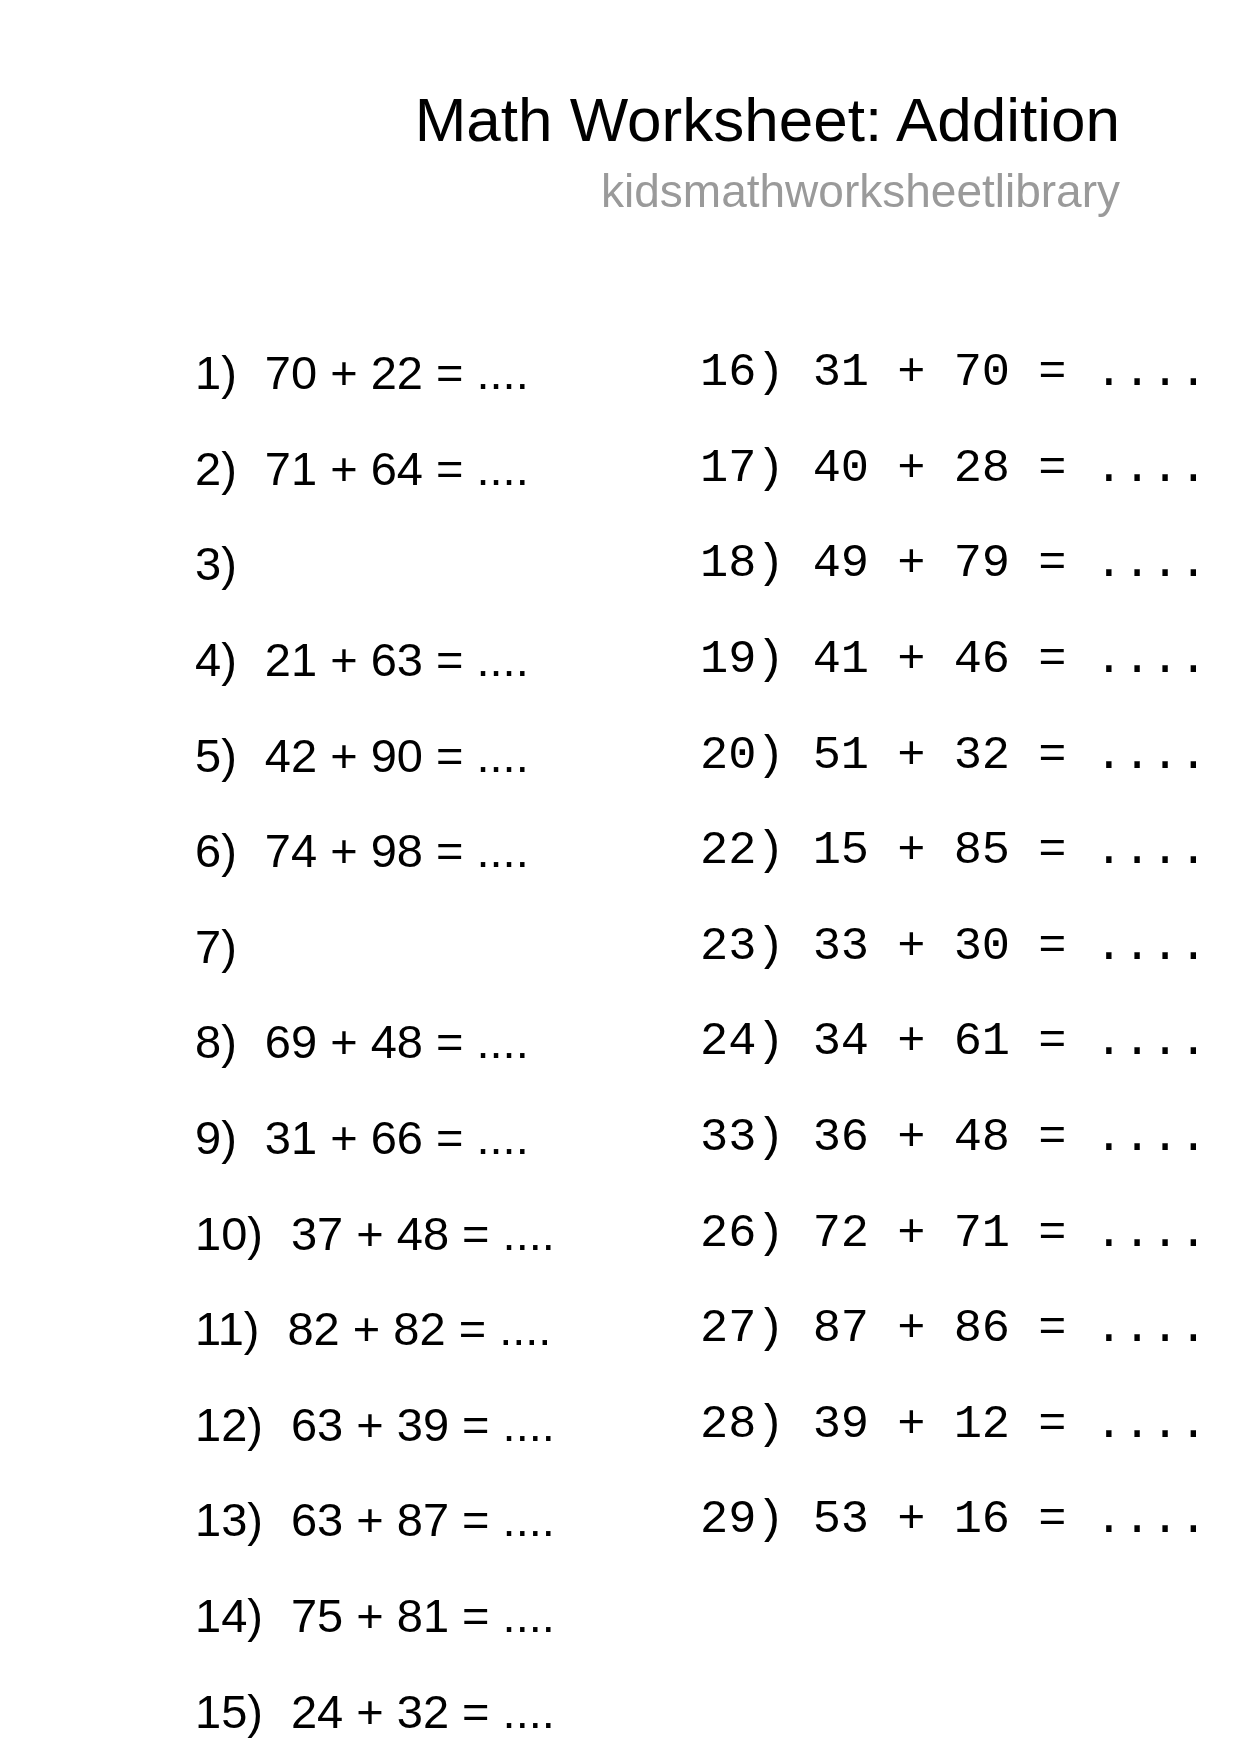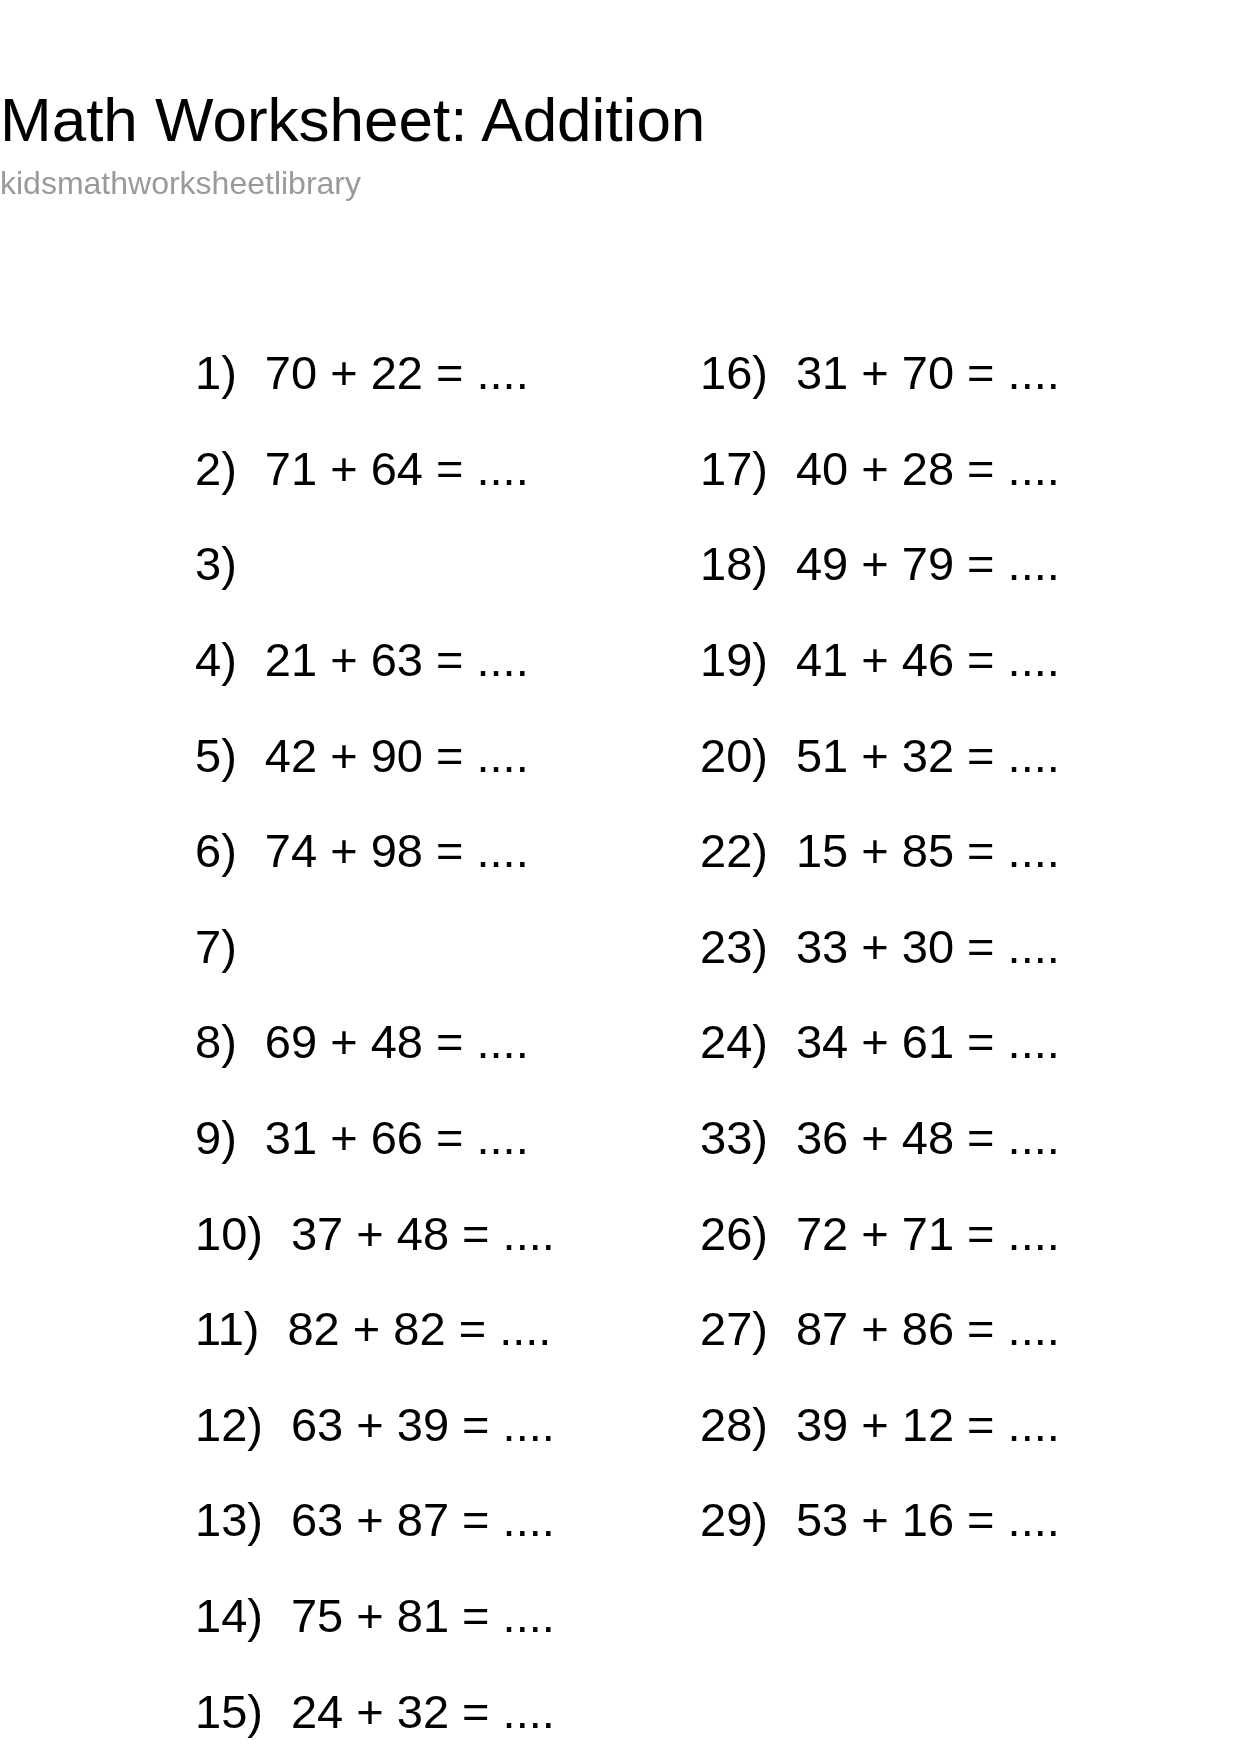--- a/index.html
+++ b/index.html
@@ -11,41 +11,42 @@
     font-family: "Liberation Sans", sans-serif;
     color: #000000;
     position: relative;
     overflow: hidden;
   }
   .header {
     position: absolute;
     top: 86px;
     left: 0;
     width: 1120px;
-    text-align: left;
+    text-align: right;
+    padding-left: 14px;
   }
   .title {
     font-size: 62px;
     line-height: 1.1;
     color: #000000;
     font-weight: 400;
   }
   .subtitle {
-    font-size: 32px;
+    font-size: 46px;
     line-height: 1.1;
     color: #9a9a9a;
     margin-top: 12px;
     font-weight: 400;
   }
   .column {
     position: absolute;
     top: 325px;
   }
   .col-left  { left: 195px; }
-  .col-right { left: 700px; }
+  .col-right { left: 700px; font-family: Liberation Mono, monospace; }
   .problem-row {
     height: 95.6px;
     display: flex;
     align-items: center;
     font-size: 47px;
     white-space: pre;
   }
   .p-label { display: inline-block; }
   .p-expr  { display: inline-block; margin-left: 28px; }
 </style>

